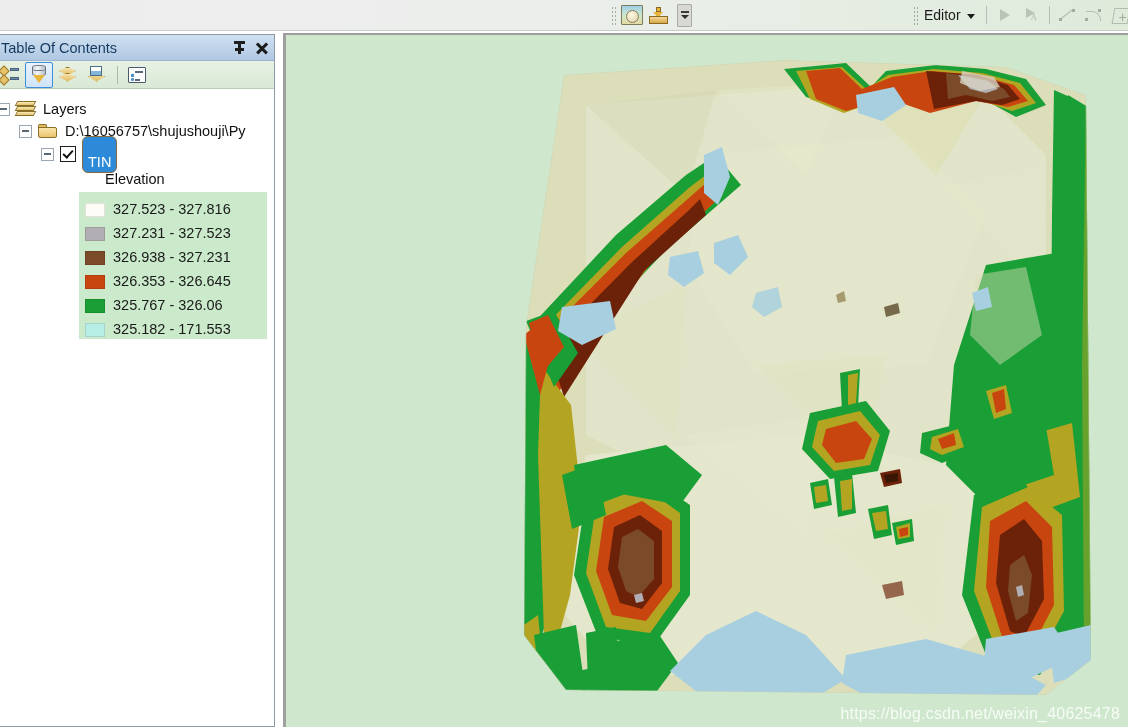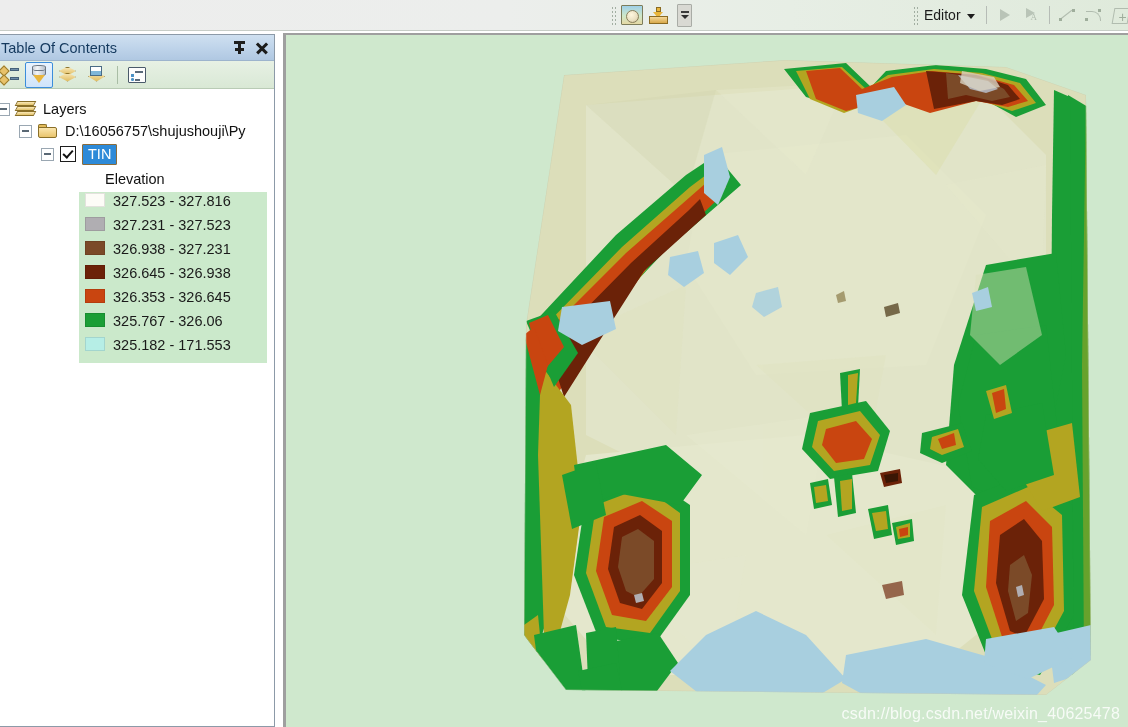--- a/index.html
+++ b/index.html
@@ -440,24 +440,24 @@
     background: linear-gradient(#fbe6ae, #e9c46c);
     border: 1px solid #8a6f28;
     border-radius: 1px 2px 2px 2px;
     box-sizing: border-box;
   }
   .tin-chip {
     display: inline-block;
     background: #2d8ad8;
     color: #ffffff;
     border: 1.5px solid #8a6c3c;
-    padding: 0px 5px 1px 5px;
+    padding: 16px 5px 1px 5px;
     font-size: 14.5px;
     line-height: 18px;
-    border-radius: 1px;
+    border-radius: 6px;
   }
   .indent-1 { padding-left: 4px; }
   .indent-2 { padding-left: 26px; }
   .indent-3 { padding-left: 48px; }
   .indent-4 { padding-left: 112px; }
 
   .bold { font-weight: normal; }
 
   .legend-title {
     font-size: 14.5px;
@@ -465,21 +465,21 @@
   }
 
   .legend-block {
     margin-left: 86px;
     width: 188px;
     background: #cbe9cb;
     padding: 1px 0 2px 0;
   }
   .legend-row {
     display: flex;
-    align-items: flex-start;
+    align-items: flex-end;
     height: 24px;
     font-size: 14.5px;
     color: #1a1a1a;
   }
   .legend-swatch {
     width: 20px; height: 14px;
     flex: 0 0 auto;
     margin: 0 8px 0 6px;
     border: 1px solid rgba(0,0,0,0.10);
     box-sizing: border-box;
@@ -653,24 +653,20 @@
           </div>
           <div class="legend-row">
             <span class="legend-swatch" style="background: rgb(176, 174, 178);"></span>
             <span>327.231 - 327.523</span>
           </div>
           <div class="legend-row">
             <span class="legend-swatch" style="background: rgb(123, 74, 40);"></span>
             <span>326.938 - 327.231</span>
           </div>
           <div class="legend-row">
-            <span class="legend-swatch" style="background: rgb(107, 34, 8);"></span>
-            <span>326.645 - 326.938</span>
-          </div>
-          <div class="legend-row">
             <span class="legend-swatch" style="background: rgb(201, 69, 16);"></span>
             <span>326.353 - 326.645</span>
           </div>
           <div class="legend-row">
             <span class="legend-swatch" style="background: rgb(26, 158, 54);"></span>
             <span>325.767 - 326.06</span>
           </div>
           <div class="legend-row">
             <span class="legend-swatch" style="background: rgb(182, 238, 230);"></span>
             <span>325.182 - 171.553</span>
@@ -816,17 +812,17 @@
 
           <polygon points="248,600 290,590 300,660 256,662" fill="#1a9e36"></polygon>
           <polygon points="292,636 330,628 338,664 298,666" fill="#1a9e36"></polygon>
 
           <polygon points="676,36 708,42 714,52 694,56 674,48" fill="#d8d2c2" opacity="0.8"></polygon>
 
           <polygon points="278,40 500,25 720,32 800,60 805,625 760,660 280,655 238,600 240,290" fill="none" stroke="#c8cbae" stroke-width="1" opacity="0.6"></polygon>
         </g>
       </svg>
 
-      <div class="watermark">csdn://blog.csdn.net/weixin_40625478</div>
+      <div class="watermark">https://blog.csdn.net/weixin_40625478</div>
     </div>
   </div>
 
 </div>
 
 </body></html>

